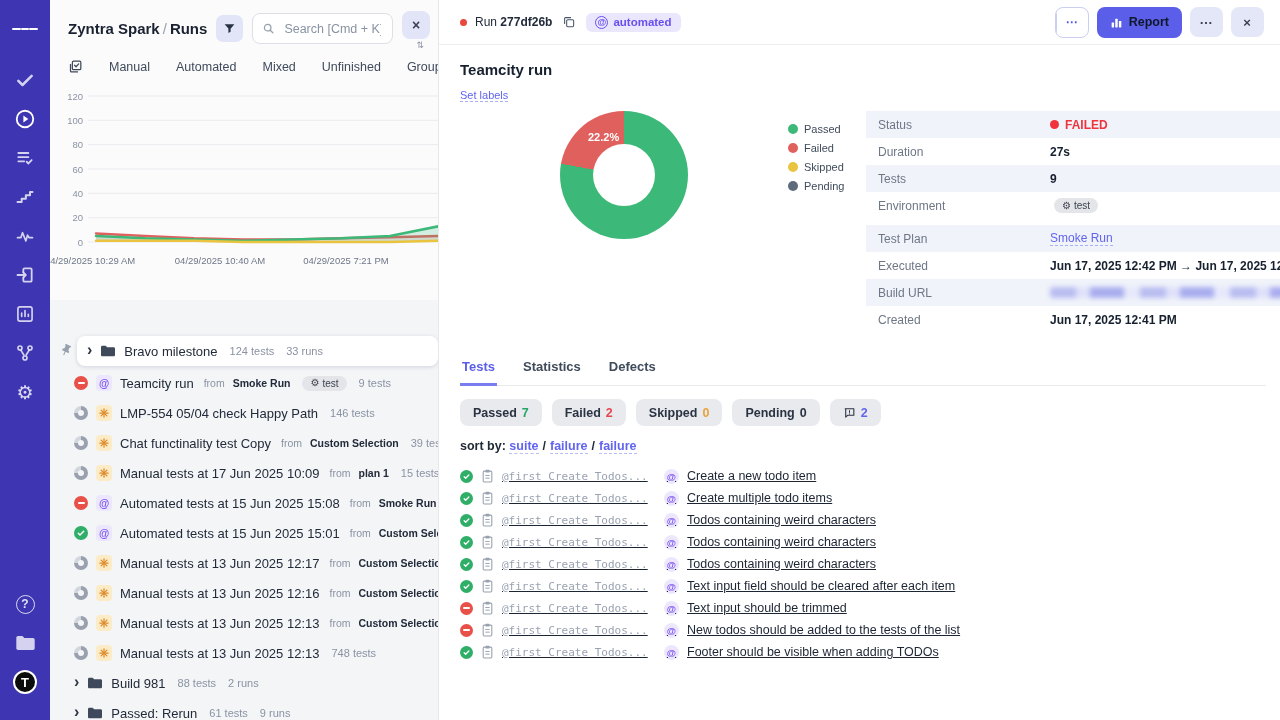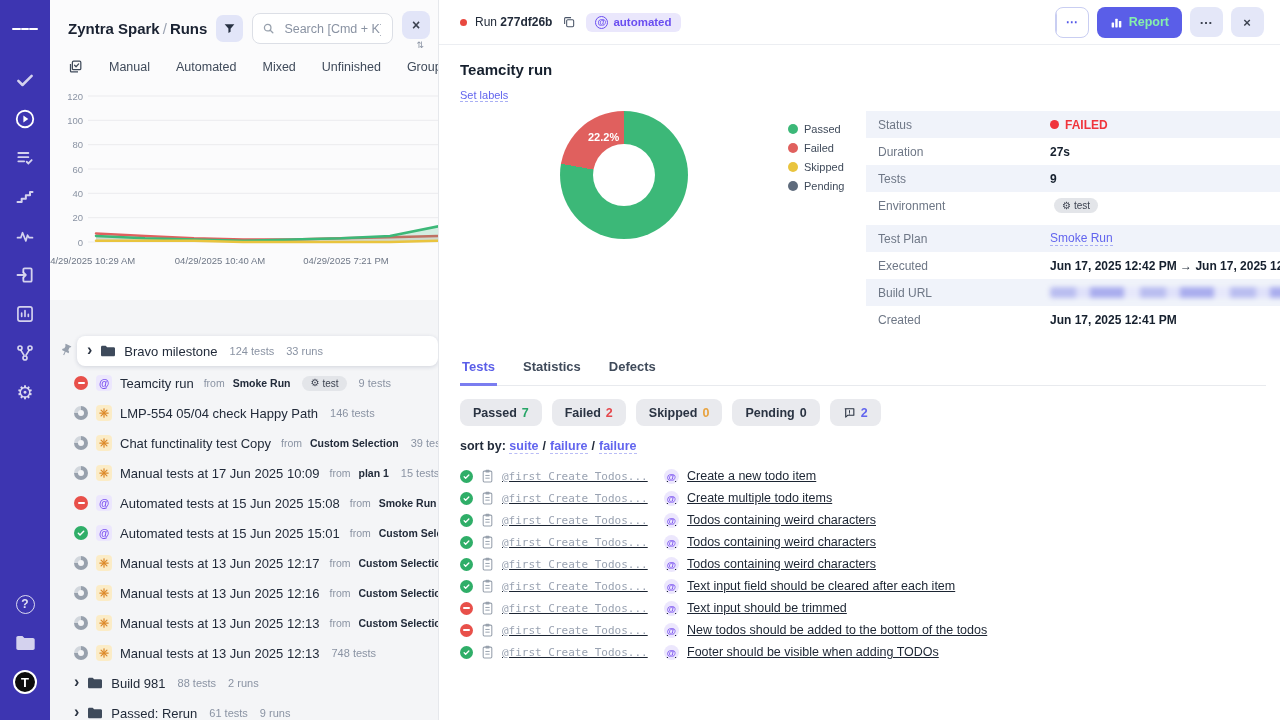--- a/index.html
+++ b/index.html
@@ -70,21 +70,21 @@
   .run-dot { width:7px; height:7px; border-radius:50%; background:#e8483f; flex:none; }
   .run-label { font-size:12px; color:#222b3a; }
   .run-id { font-weight:bold; }
   .copy-btn { border:none; background:transparent; padding:2px; cursor:pointer; display:flex; }
   .auto-badge { display:flex; align-items:center; gap:5px; background:#eae7fc; border-radius:6px; padding:3px 9px; color:#6a4ef0; font-size:11.5px; font-weight:bold; cursor:default; }
   .auto-badge .at { width:13px; height:13px; border-radius:50%; border:1.4px solid #6a4ef0; font-size:9px; display:flex; align-items:center; justify-content:center; }
   .topbar-spacer { flex:1; }
   .btn-summary { display:flex; align-items:stretch; height:31px; background:#fff; border:1px solid #c9cef2; border-radius:8px; overflow:hidden; cursor:pointer; }
   .btn-summary .seg-main { display:flex; align-items:center; gap:6px; padding:0 12px; font-size:12.5px; font-weight:bold; color:#5257e8; }
   .btn-summary .seg-more { display:flex; align-items:center; padding:0 9px; border-left:1px solid #c9cef2; color:#5257e8; font-size:12px; letter-spacing:1px; font-weight:bold; }
-  .btn-report { display:flex; align-items:center; gap:6px; height:31px; padding:0 13px; background:#5a5ee8; border:none; border-radius:8px; color:#86efac; font-size:12.5px; font-weight:bold; cursor:pointer; }
+  .btn-report { display:flex; align-items:center; gap:6px; height:31px; padding:0 13px; background:#5a5ee8; border:none; border-radius:8px; color:#0f172a; font-size:12.5px; font-weight:bold; cursor:pointer; }
   .btn-sq { width:33px; height:30px; border:none; border-radius:8px; background:#e4e7f8; color:#3c4250; font-size:13px; font-weight:bold; cursor:pointer; display:flex; align-items:center; justify-content:center; letter-spacing:1px; }
 
   .rp-body { flex:1; padding:12px 14px 0 21px; overflow:hidden; }
   .run-title { font-size:15px; font-weight:bold; color:#16202e; margin:4px 0 7px; }
   .set-labels { display:inline-block; font-size:11px; color:#6265ee; border-bottom:1px dashed #aab0f4; cursor:pointer; }
 
   .overview { display:flex; margin-top:8px; min-height:228px; }
   .donut-wrap { margin-left:100px; width:128px; flex:none; position:relative; }
   .donut { width:128px; height:128px; border-radius:50%; position:relative; }
   .donut::after { content:""; position:absolute; inset:33px; background:#fff; border-radius:50%; }
@@ -702,21 +702,21 @@
             <span class="st st-failed st-sm"></span>
             <span class="clip-icon">
               <svg width="13" height="14" viewBox="0 0 24 26" fill="none" stroke="#98a1ad" stroke-width="2">
                 <rect x="4" y="4" width="16" height="20" rx="2"></rect>
                 <rect x="8.5" y="1.5" width="7" height="5" rx="1" fill="#98a1ad" stroke="none"></rect>
                 <path d="M8 12h8M8 17h8" stroke-width="1.8"></path>
               </svg>
             </span>
             <span class="test-suite">@first Create Todos...</span>
             <span class="test-at">@</span>
-            <span class="test-title">New todos should be added to the bottom of the todos</span>
+            <span class="test-title">New todos should be added to the tests of the list</span>
           </div>
           <div class="test-row">
             <span class="st st-passed st-sm">
               <svg width="7" height="7" viewBox="0 0 24 24" fill="none" stroke="#fff" stroke-width="4.5" stroke-linecap="round" stroke-linejoin="round">
                 <path d="M4 13l5 5L20 7"></path>
               </svg>
             </span>
             <span class="clip-icon">
               <svg width="13" height="14" viewBox="0 0 24 26" fill="none" stroke="#98a1ad" stroke-width="2">
                 <rect x="4" y="4" width="16" height="20" rx="2"></rect>

